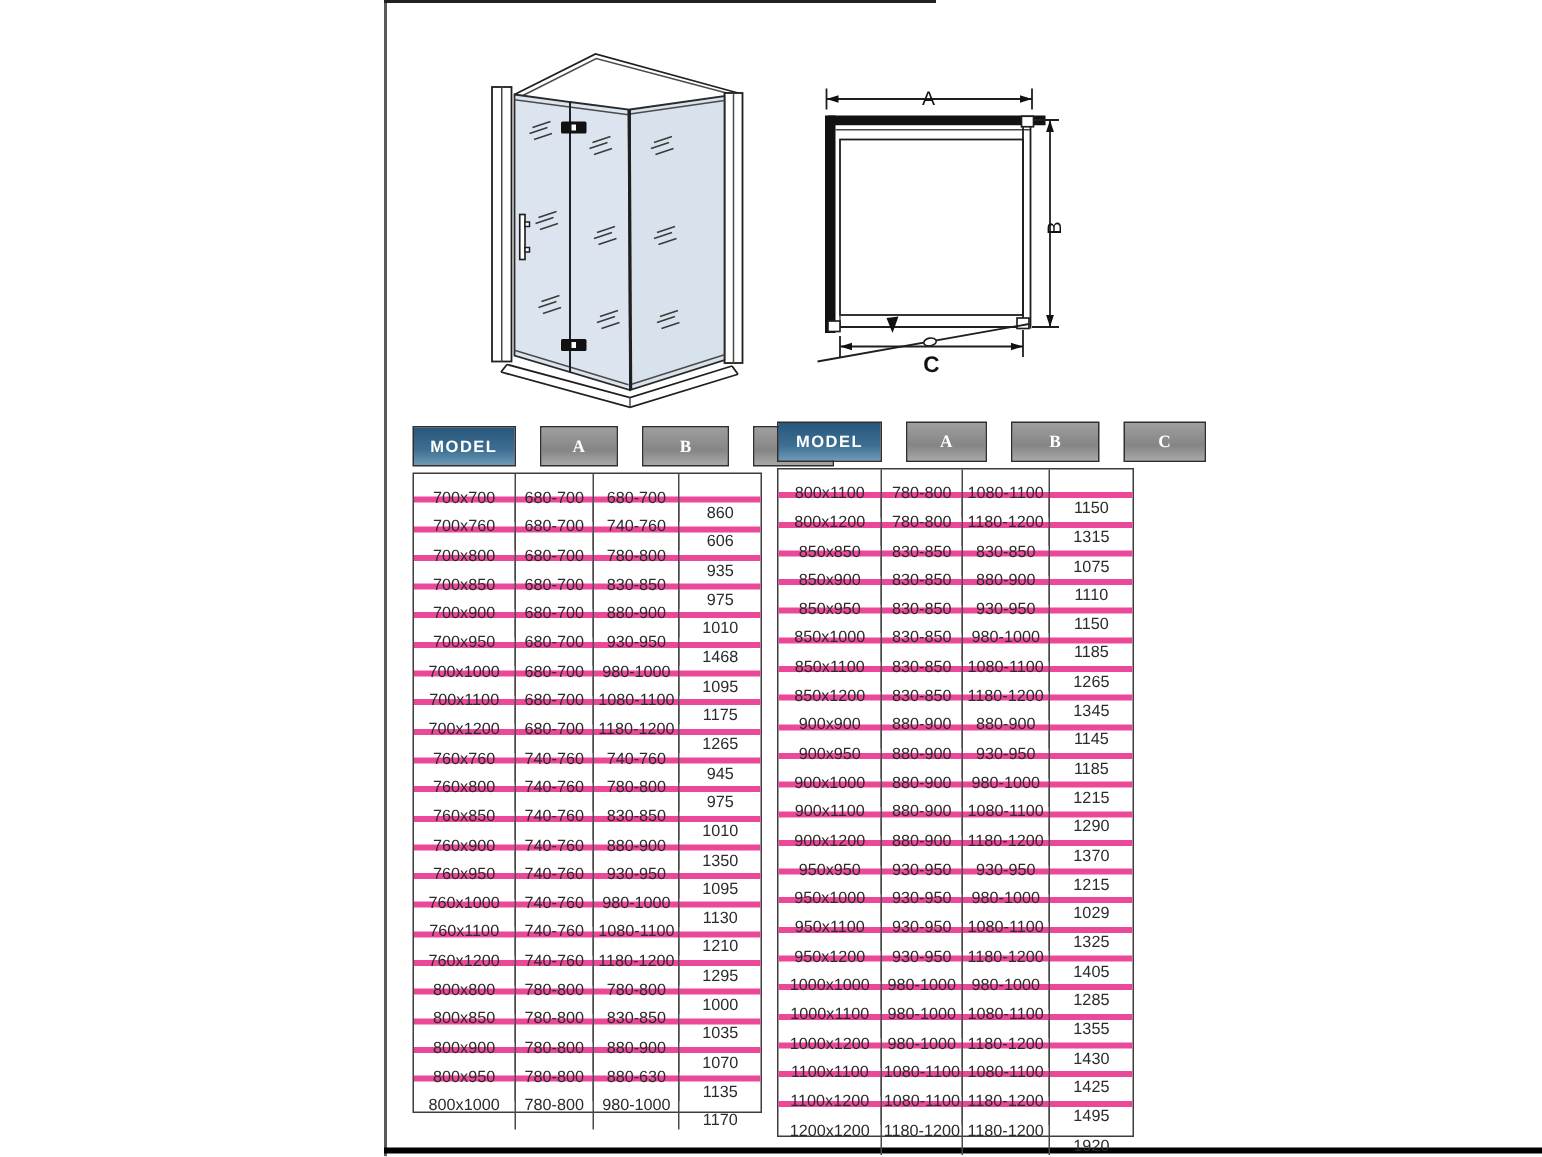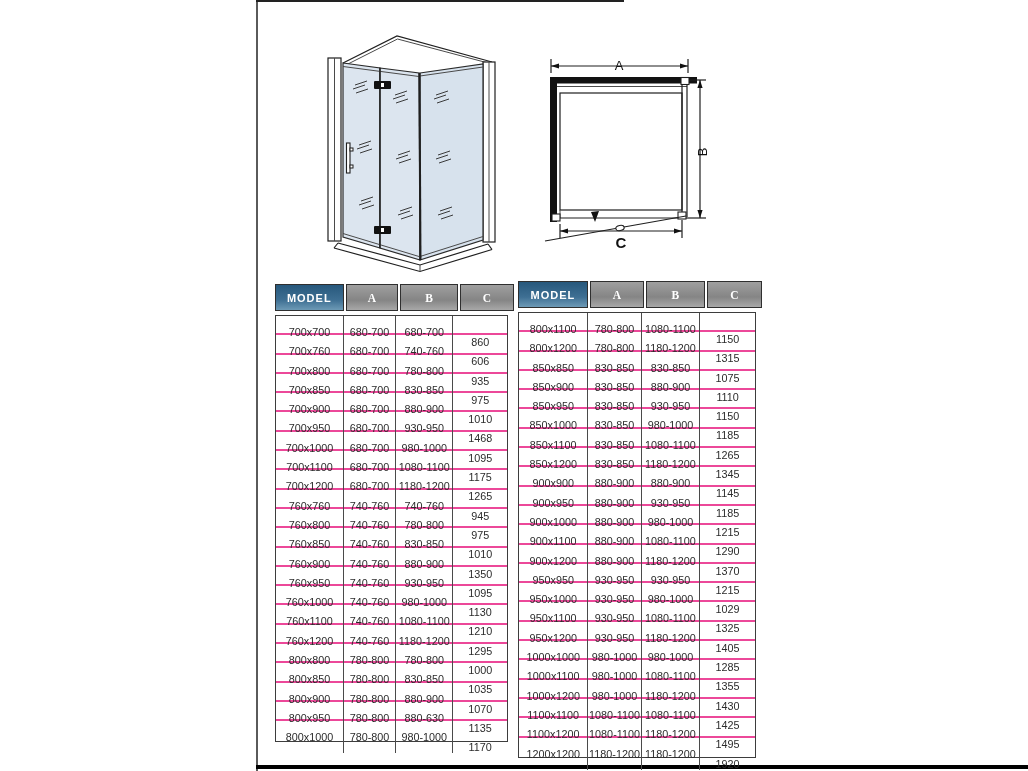--- a/index.html
+++ b/index.html
@@ -14,34 +14,34 @@
 
   
   .svg-3d   { position:absolute; left:322px; top:28px;  width:180px; height:250px; }
   .svg-plan { position:absolute; left:540px; top:40px;  width:215px; height:215px; }
 
   
   .spec-table { position:absolute; font-family:"Liberation Sans", sans-serif; }
   .spec-table.left  { left:275px; top:284px; width:233px; }
   .spec-table.right { left:518px; top:281px; width:238px; }
 
-  .thead { display:grid; grid-template-columns:29.4% 22.6% 24.8% 23.2%; gap:2px; height:27px; }
+  .thead { display:grid; grid-template-columns:29.4% 22.6% 24.8% 23.2%; gap:16px; height:27px; }
   .th {
     display:flex; align-items:center; justify-content:center;
     color:#fff; font-weight:bold; font-size:11.5px;
     font-family:"Liberation Serif", serif;
     background:linear-gradient(180deg,#9f9f9f 0%, #858585 60%, #a8a8a8 100%);
     border:1px solid #2f2f2f;
   }
   .th.th-model {
     font-family:"Liberation Sans", sans-serif; font-size:11px; letter-spacing:1px;
     background:linear-gradient(180deg,#27587c 0%, #3e6f93 60%, #6d9ab6 100%);
   }
   .tbody { margin-top:4px; border:1.4px solid #3d3d3d; background:#fff; }
-  .tr { display:grid; grid-template-columns:29.4% 22.6% 24.8% 23.2%; height:19.3px; border-bottom:2px solid #ec4899; }
+  .tr { display:grid; grid-template-columns:29.4% 22.6% 24.8% 23.2%; height:19.3px; border-bottom:4px solid #ec4899; }
   .tr:last-child { border-bottom:none; }
   .td { display:flex; align-items:center; justify-content:center;
         font-size:10.8px; color:#2b2b2b; border-right:1px solid #4a4a4a; }
   .td:last-child { border-right:none;margin-top:20px; }
 
   
   .ln   { stroke:#1f1f1f; stroke-width:1.2; fill:none; }
   .lnthin { stroke:#4a4a4a; stroke-width:1; fill:none; }
   .glass { stroke:#2a2a2a; stroke-width:1.2; }
   .wall { fill:#ffffff; stroke:#1f1f1f; stroke-width:1.2; }

